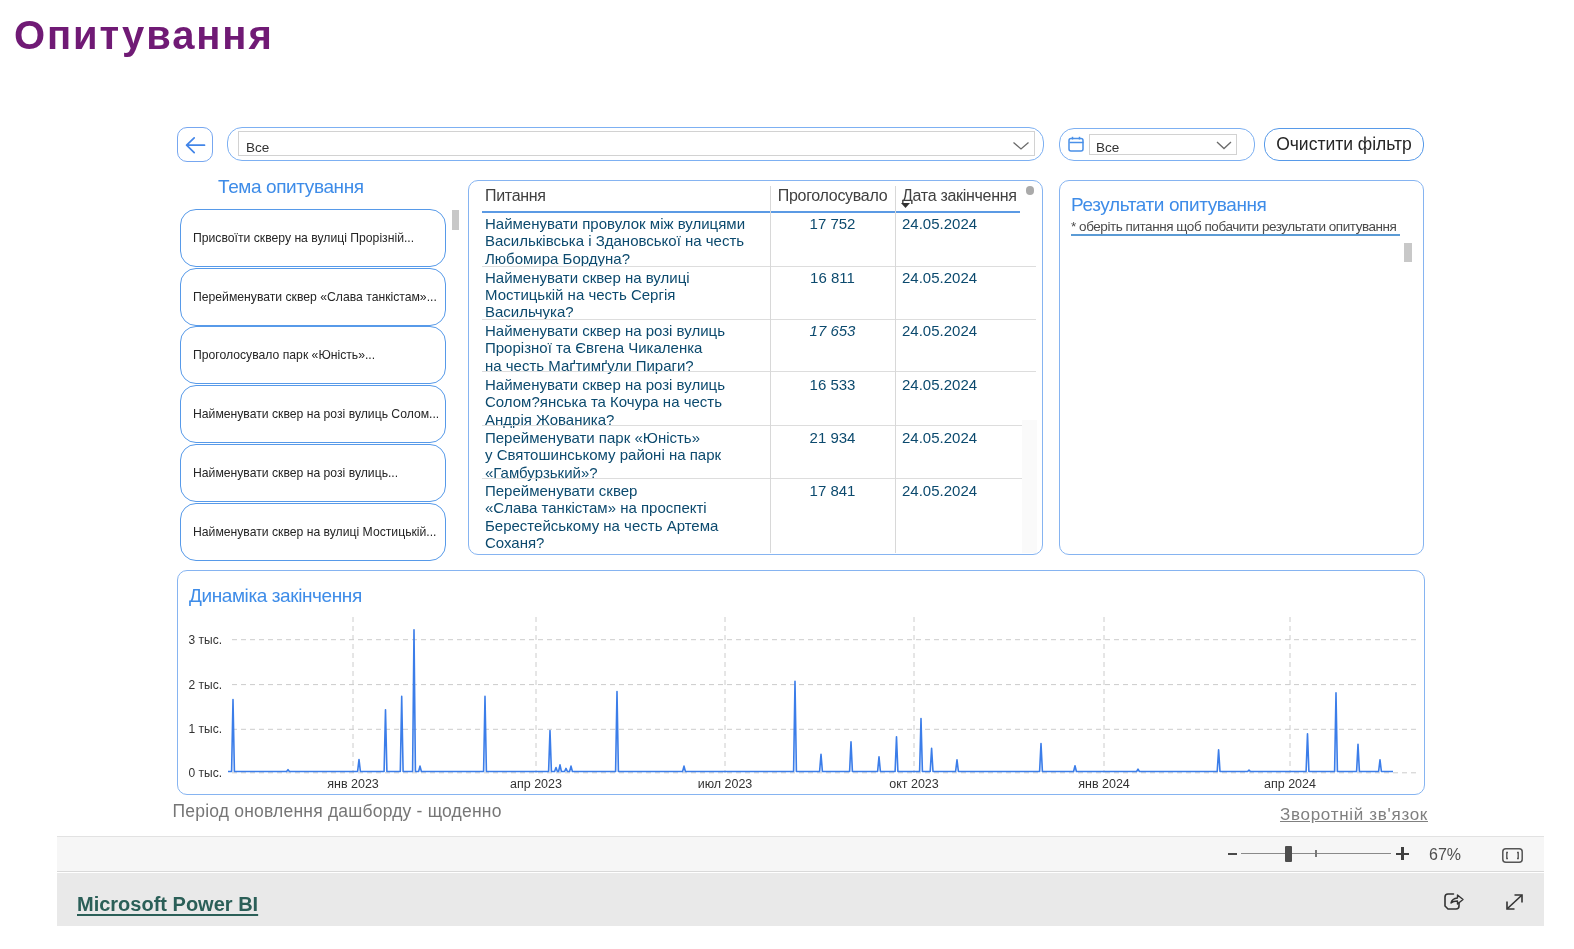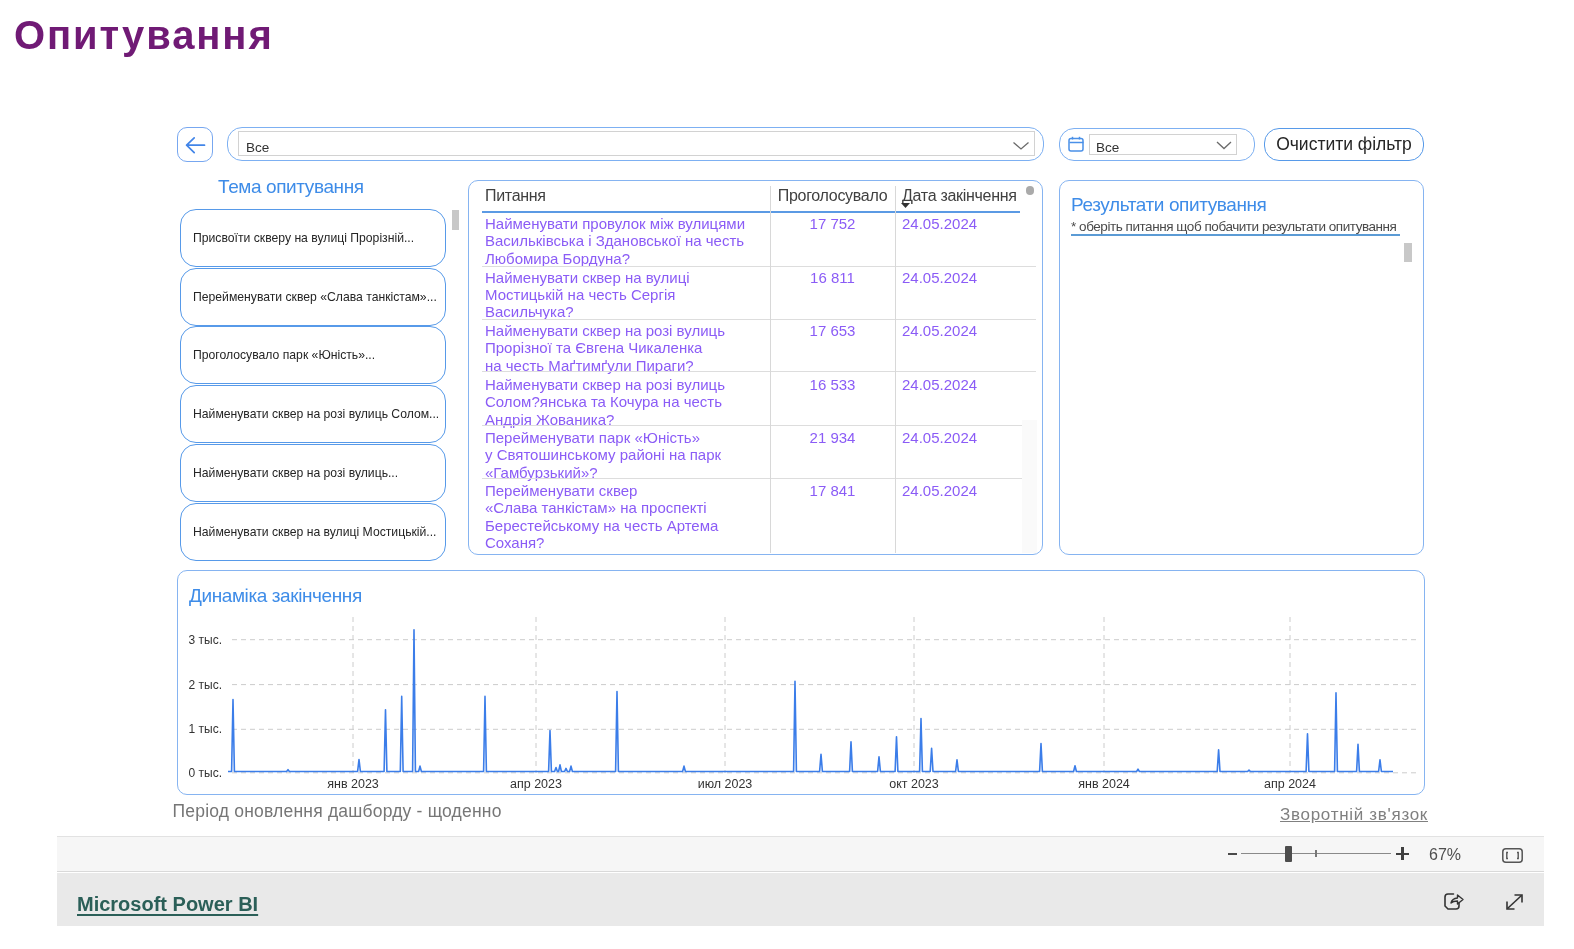--- a/index.html
+++ b/index.html
@@ -4,21 +4,21 @@
 <style>
   * { margin:0; padding:0; box-sizing:border-box; }
   html,body { width:1574px; height:949px; background:#fff; font-family:"Liberation Sans", sans-serif; overflow:hidden; }
   .abs { position:absolute; }
   h1.title { position:absolute; left:14px; top:13px; font-size:40px; font-weight:bold; color:#701a75; letter-spacing:1.9px; }
   .bluehead { color:#3e8ce8; font-size:19px; letter-spacing:-0.4px; }
   .panel { position:absolute; border:1.4px solid #86b4f1; border-radius:10px; background:#fff; }
   .btn-theme { position:absolute; left:180px; width:266px; height:58px; border:1.4px solid #579ae9; border-radius:16px; background:#fff; font-size:12.2px; color:#252525; display:flex; align-items:center; padding-left:12px; white-space:nowrap; overflow:hidden; }
   .rowline { position:absolute; height:1px; background:#dddddd; }
   .colline { position:absolute; width:1px; background:#d8d8d8; }
-  .cell { position:absolute; font-size:15px; line-height:17.4px; color:#8b5cf6; }
+  .cell { position:absolute; font-size:15px; line-height:17.4px; color:#0c4a6e; }
 </style>
 </head>
 <body>
 <h1 class="title">Опитування</h1>
 
 <div class="abs" id="backbtn" style="left:176.5px;top:126.8px;width:36px;height:35px;border:1.3px solid #77a7f0;border-radius:10px;">
   <svg width="34" height="33" viewBox="0 0 34 33" style="display:block">
     <path d="M8.6 17.2 H26.5 M8.6 17.2 L16.2 9.8 M8.6 17.2 L16.2 24.6" stroke="#4285e8" stroke-width="1.7" fill="none" stroke-linecap="round"></path>
   </svg>
 </div>
@@ -69,21 +69,21 @@
   <div class="cell" style="left:770px;top:215px;width:125px;text-align:center;">17 752</div>
   <div class="cell" style="left:902px;top:215px;">24.05.2024</div>
   <div class="rowline" style="left:482px;top:266px;width:554px;"></div>
 
   <div class="cell" style="left:485px;top:268.5px;width:275px;">Найменувати сквер на вулиці<br>Мостицькій на честь Сергія<br>Васильчука?</div>
   <div class="cell" style="left:770px;top:268.5px;width:125px;text-align:center;">16 811</div>
   <div class="cell" style="left:902px;top:268.5px;">24.05.2024</div>
   <div class="rowline" style="left:482px;top:319px;width:554px;"></div>
 
   <div class="cell" style="left:485px;top:322px;width:275px;">Найменувати сквер на розі вулиць<br>Прорізної та Євгена Чикаленка<br>на честь Маґтимґули Пираги?</div>
-  <div class="cell" style="left:770px;top:322px;width:125px;text-align:center;">17 653</div>
+  <div class="cell" style="left:770px;top:322px;width:125px;text-align:center;font-style:italic;">17 653</div>
   <div class="cell" style="left:902px;top:322px;">24.05.2024</div>
   <div class="rowline" style="left:482px;top:371px;width:554px;"></div>
 
   <div class="cell" style="left:485px;top:376px;width:275px;">Найменувати сквер на розі вулиць<br>Солом?янська та Кочура на честь<br>Андрія Жованика?</div>
   <div class="cell" style="left:770px;top:376px;width:125px;text-align:center;">16 533</div>
   <div class="cell" style="left:902px;top:376px;">24.05.2024</div>
   <div class="rowline" style="left:482px;top:425px;width:554px;"></div>
 
   <div class="cell" style="left:485px;top:429px;width:275px;">Перейменувати парк «Юність»<br>у Святошинському районі на парк<br>«Гамбурзький»?</div>
   <div class="cell" style="left:770px;top:429px;width:125px;text-align:center;">21 934</div>

